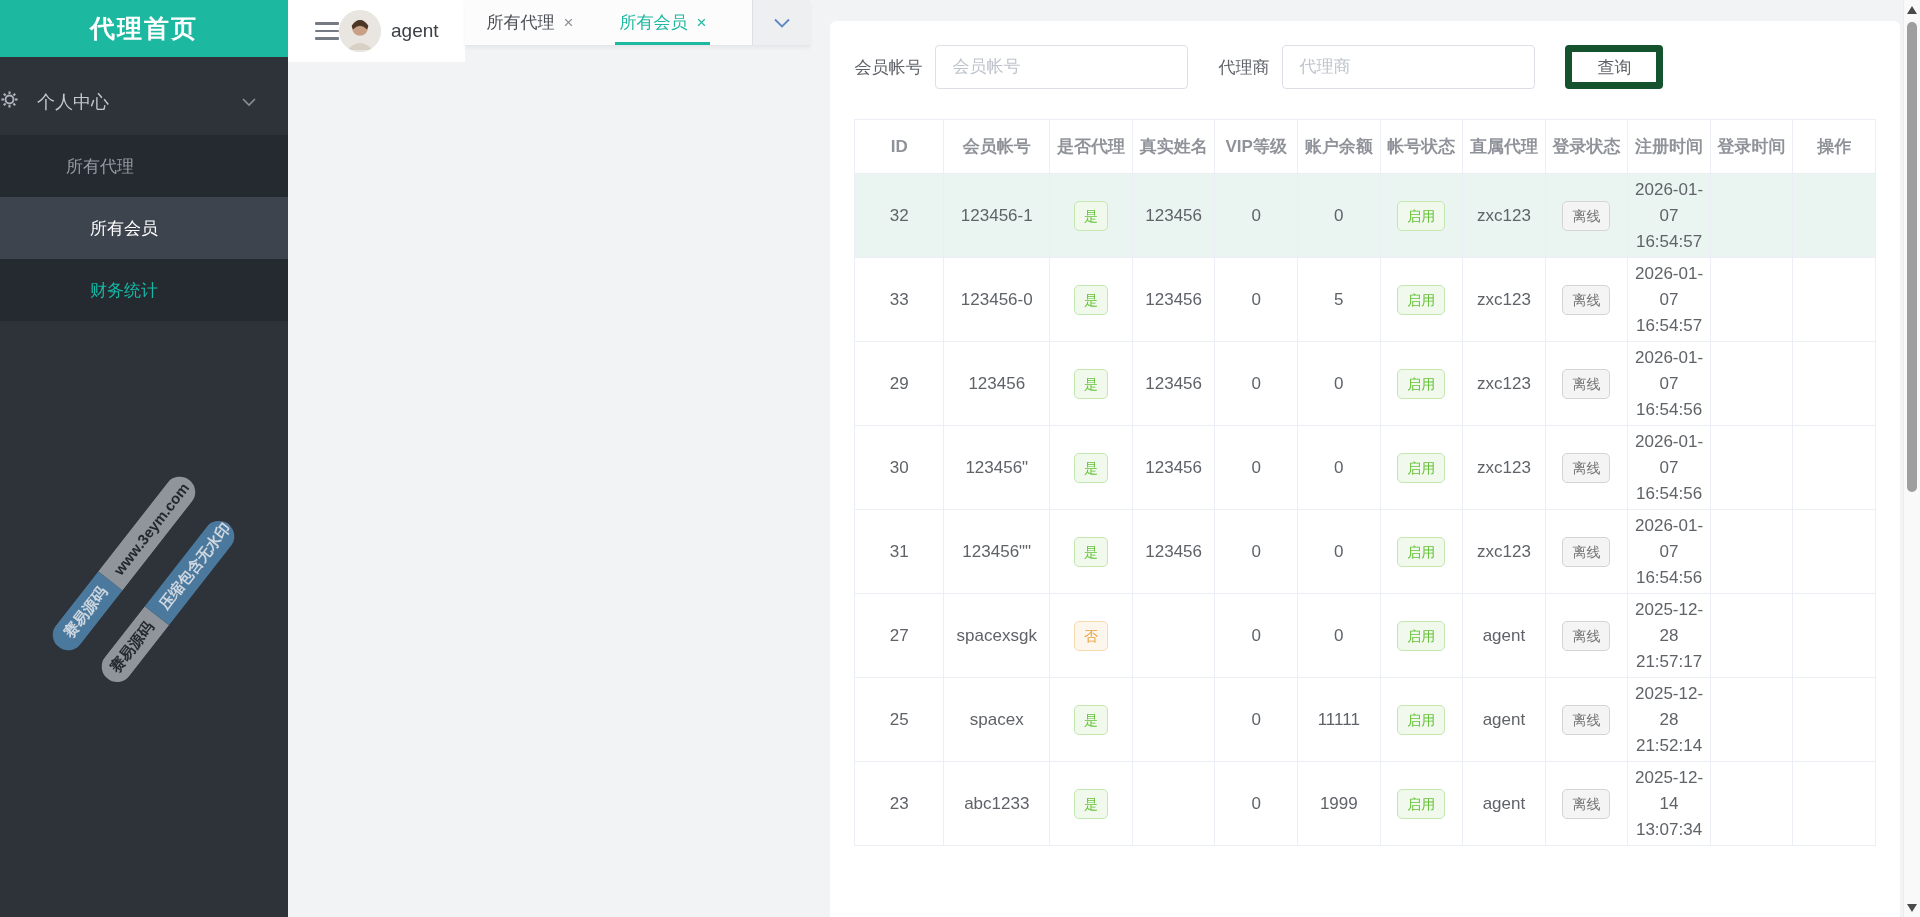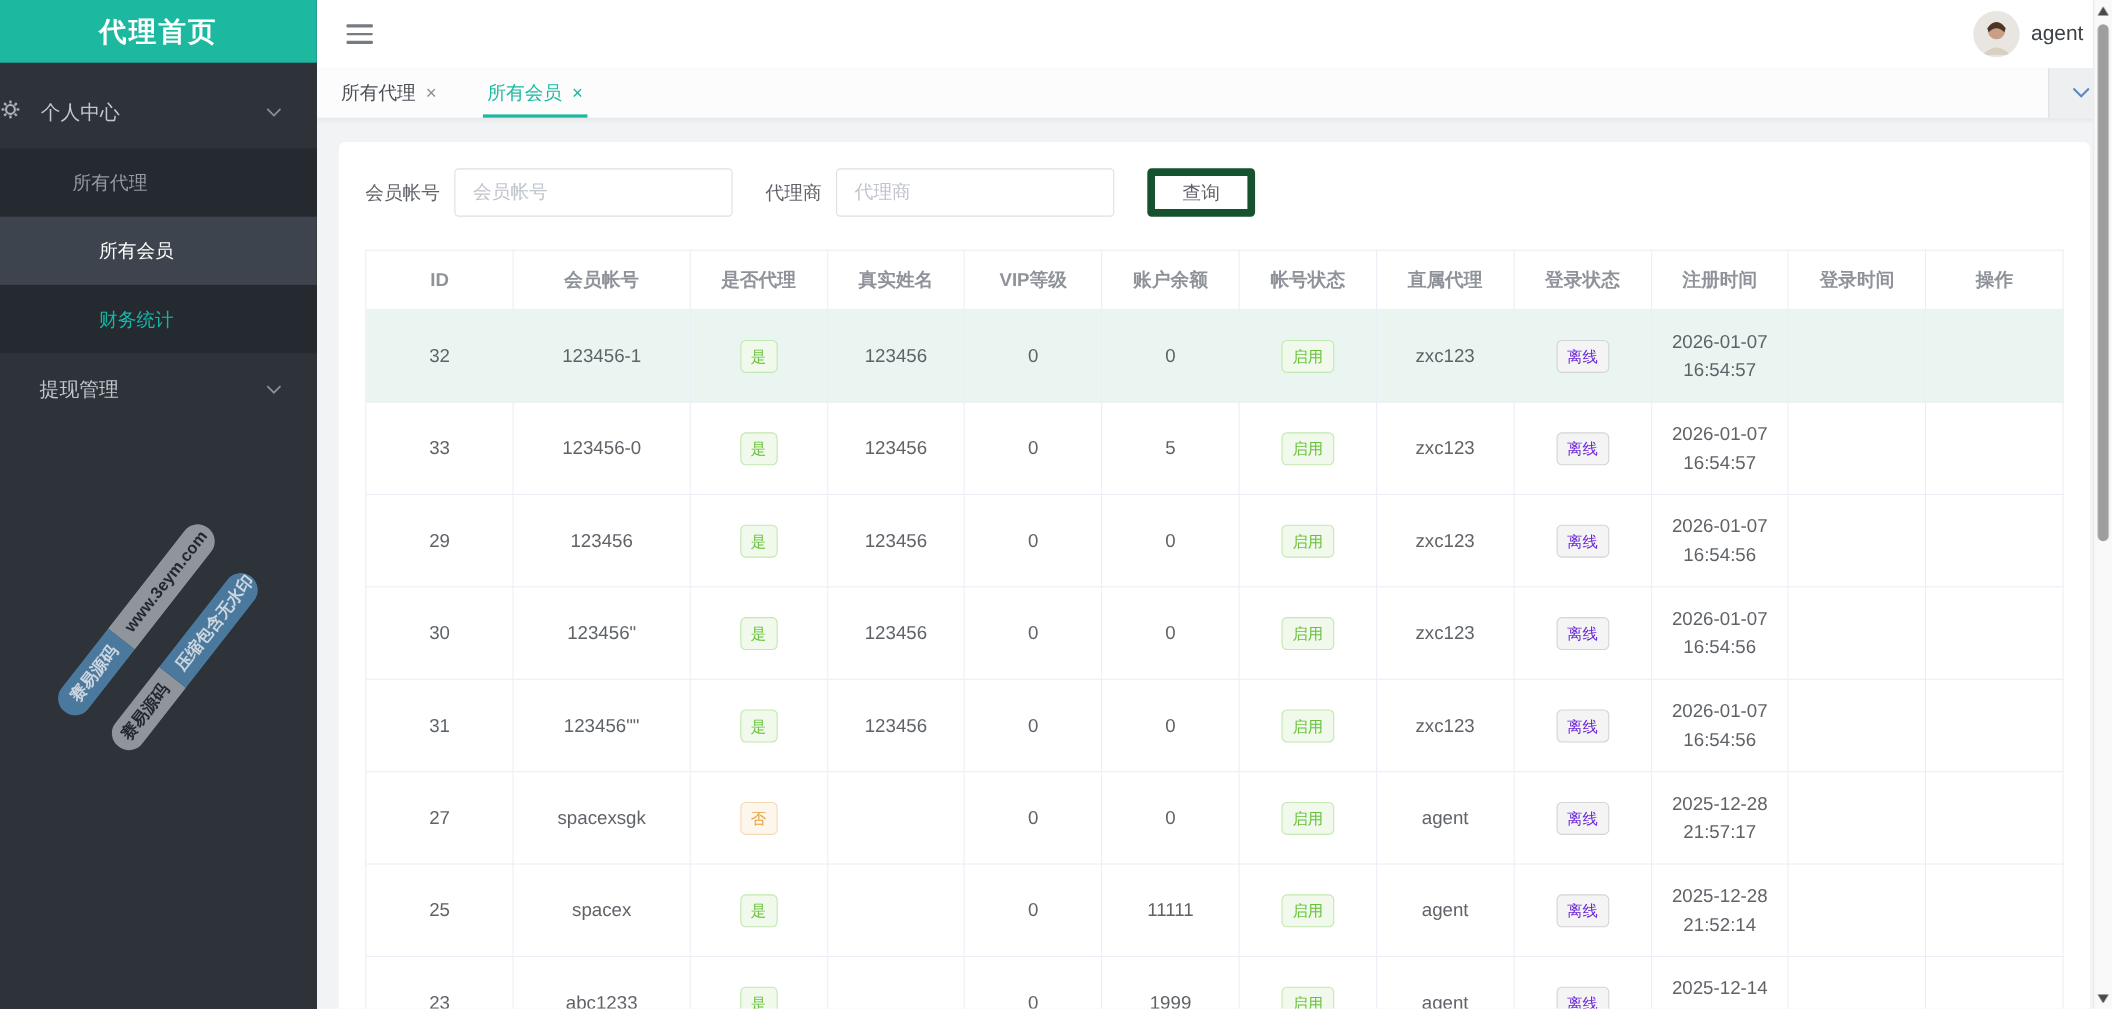--- a/index.html
+++ b/index.html
@@ -33,21 +33,21 @@
       font-size:15px;font-weight:bold;white-space:nowrap;opacity:.92;}
   .wm-a{left:18px;top:548px;width:212px;transform:rotate(-52deg);}
   .wm-b{left:70px;top:586px;width:196px;transform:rotate(-52deg);}
   .wm .seg{display:flex;align-items:center;padding:0 10px;height:100%;}
   .wm .seg.blue{background:var(--wm-blue);color:#dbe5ee;}
   .wm .seg.gray{background:var(--wm-gray);color:#23282e;}
   .wm-a .seg:first-child{padding-left:14px;}
   .wm .seg:last-child{flex:1;justify-content:center;}
 
   
-  .main{margin-left:288px;height:917px;display:flex;flex-direction:column;}
+  .main{margin-left:288px;height:917px;display:flex;flex-direction:row;}
   .topbar{height:62px;background:#fff;display:flex;align-items:center;justify-content:space-between;
           padding:0 26px 0 27px;}
   .hamburger{width:24px;cursor:pointer;}
   .hamburger span{display:block;height:2.5px;background:#757b82;margin:5px 0;border-radius:1px;}
   .userbox{display:flex;align-items:center;}
   .avatar{width:42px;height:42px;border-radius:50%;overflow:hidden;background:#e9e6e1;cursor:pointer;}
   .username{margin-left:10px;font-size:19px;color:#3c4046;}
 
   .tabbar{height:46px;background:#fcfcfc;display:flex;align-items:stretch;
           border-bottom:1px solid #e4e7ea;box-shadow:0 2px 4px rgba(0,0,0,.05);position:relative;z-index:2;}
@@ -78,21 +78,21 @@
   th,td{border:1px solid #ebeef5;text-align:center;font-size:17px;}
   th{height:54px;color:#8f9399;font-weight:bold;background:#fff;}
   td{height:84px;color:#5f6368;}
   tr.hl td{background:var(--row-hl);}
   .dateline{display:block;line-height:26px;}
 
   .tag{display:inline-block;height:30px;line-height:28px;padding:0 9px;border-radius:5px;
        font-size:14px;border:1px solid;}
   .tag-success{color:#67c23a;background:#f0f9eb;border-color:#c2e7b0;}
   .tag-warning{color:#e6a23c;background:#fdf6ec;border-color:#f5dab1;}
-  .tag-info{color:#6d28d9;background:#f4f4f5;border-color:#d3d4d6;}
+  .tag-info{color:#737373;background:#f4f4f5;border-color:#d3d4d6;}
 
   
   .scrollbar{position:fixed;right:0;top:0;width:17px;height:917px;background:#f9f9f9;
              border-left:1px solid #ececec;z-index:20;}
   .sb-up{position:absolute;top:6px;left:3px;width:0;height:0;
          border-left:5.5px solid transparent;border-right:5.5px solid transparent;
          border-bottom:8px solid #4a4a4a;}
   .sb-down{position:absolute;bottom:5px;left:3px;width:0;height:0;
          border-left:5.5px solid transparent;border-right:5.5px solid transparent;
          border-top:8px solid #4a4a4a;}
@@ -138,28 +138,20 @@
 
     <div class="sub-block">
       <div class="m-item child active">
         <span>所有会员</span>
       </div>
       <div class="m-item child">
         <span>财务统计</span>
       </div>
     </div>
 
-    <div class="m-item parent noicon">
-      <span class="label">提现管理</span>
-      <span class="chev">
-        <svg width="14" height="9" viewBox="0 0 14 9">
-            <polyline points="1,1.5 7,7.5 13,1.5" fill="none" stroke="#8b9096" stroke-width="1.6"></polyline>
-          </svg>
-      </span>
-    </div>
   </nav>
 
   <div class="wm wm-a">
     <span class="seg blue">赛易源码</span>
     <span class="seg gray">www.3eym.com</span>
   </div>
   <div class="wm wm-b">
     <span class="seg gray">赛易源码</span>
     <span class="seg blue">压缩包含无水印图</span>
   </div>

